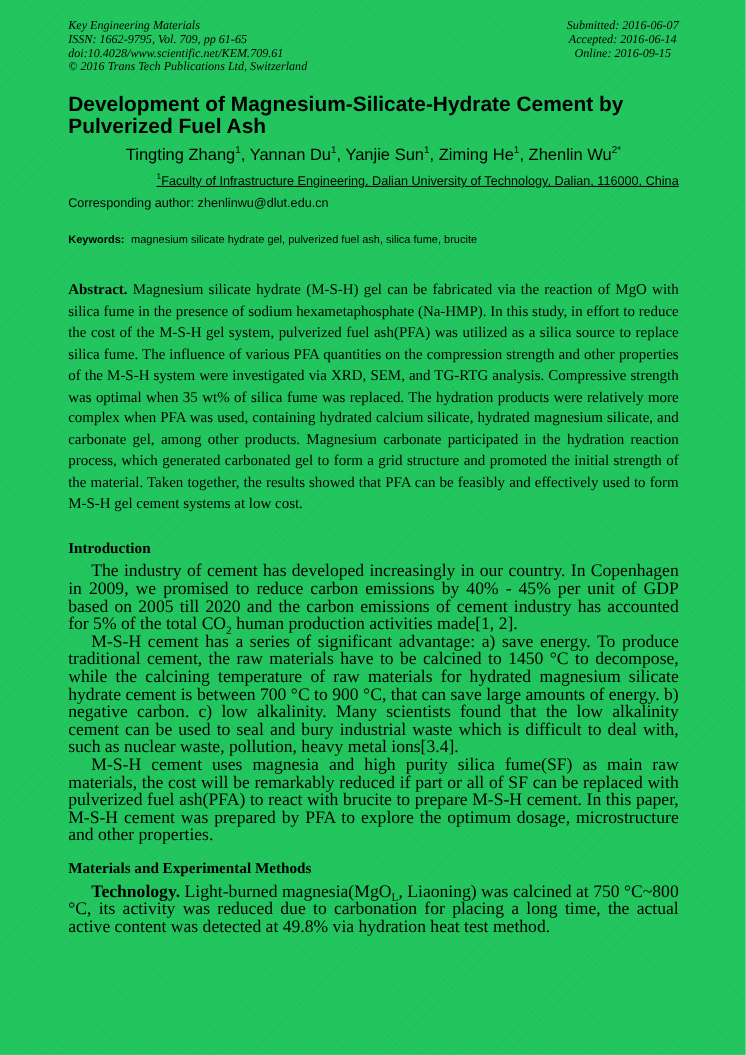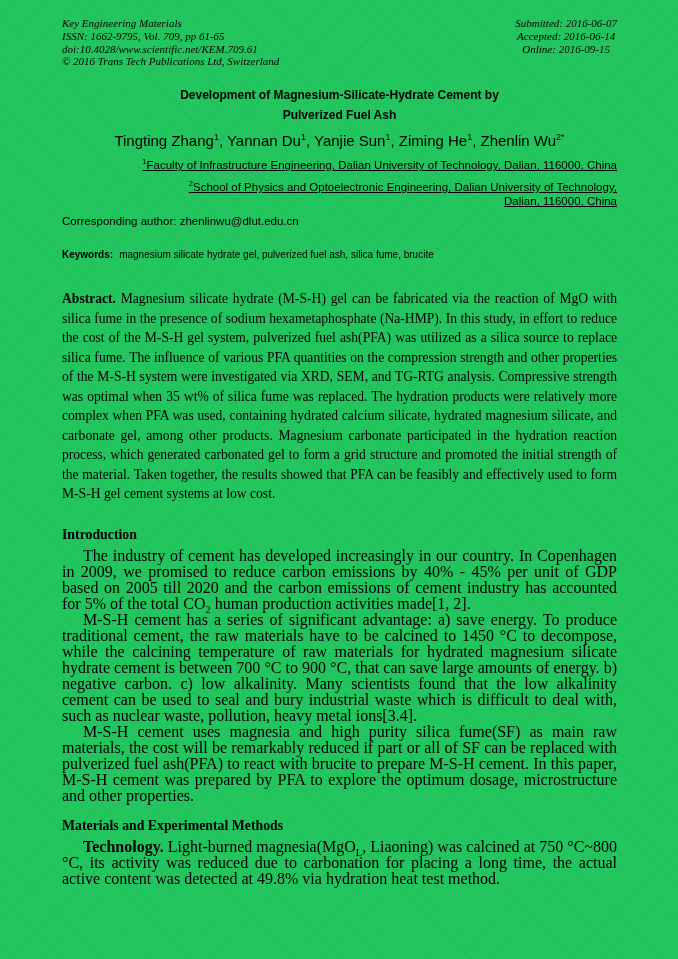--- a/index.html
+++ b/index.html
@@ -32,24 +32,23 @@
     justify-content: space-between;
     font-family: "Liberation Serif", serif;
     font-style: italic;
     font-size: 11px;
     line-height: 12.8px;
   }
   .journal-right { text-align: center; }
 
   .paper-title {
     margin-top: 18px;
-    text-align: center;
     font-family: "Liberation Sans", sans-serif;
     font-weight: 700;
-    font-size: 12px;
+    font-size: 19px;
     line-height: 19.5px;
   }
 
   .authors-line {
     margin-top: 6px;
     text-align: center;
     font-family: "Liberation Sans", sans-serif;
     font-size: 15px;
     line-height: 19px;
   }
@@ -124,21 +123,20 @@
         <div>Accepted: 2016-06-14</div>
         <div>Online: 2016-09-15</div>
       </div>
     </div>
 
     <div class="paper-title"><span>Development of Magnesium-Silicate-Hydrate Cement by</span><br><span>Pulverized Fuel Ash</span></div>
 
     <div class="authors-line"><span>Tingting Zhang</span><sup>1</sup><span>, Yannan Du</span><sup>1</sup><span>, Yanjie Sun</span><sup>1</sup><span>, Ziming He</span><sup>1</sup><span>, Zhenlin Wu</span><sup>2*</sup></div>
 
     <div class="affiliation"><sup>1</sup><span>Faculty of Infrastructure Engineering, Dalian University of Technology, Dalian, 116000, China</span></div>
-    <div class="affiliation"><sup>2</sup><span>School of Physics and Optoelectronic Engineering, Dalian University of Technology,</span><br><span>Dalian, 116000, China</span></div>
 
     <div class="corresponding">Corresponding author: zhenlinwu@dlut.edu.cn</div>
 
     <div class="keywords"><span style="font-weight: 700;">Keywords:</span><span>magnesium silicate hydrate gel, pulverized fuel ash, silica fume, brucite</span></div>
 
     <div class="abstract"><span style="font-weight: 700;">Abstract. </span><span>Magnesium silicate hydrate (M-S-H) gel can be fabricated via the reaction of MgO with silica fume in the presence of sodium hexametaphosphate (Na-HMP). In this study, in effort to reduce the cost of the M-S-H gel system, pulverized fuel ash(PFA) was utilized as a silica source to replace silica fume. The influence of various PFA quantities on the compression strength and other properties of the M-S-H system were investigated via XRD, SEM, and TG-RTG analysis. Compressive strength was optimal when 35 wt% of silica fume was replaced. The hydration products were relatively more complex when PFA was used, containing hydrated calcium silicate, hydrated magnesium silicate, and carbonate gel, among other products. Magnesium carbonate participated in the hydration reaction process, which generated carbonated gel to form a grid structure and promoted the initial strength of the material. Taken together, the results showed that PFA can be feasibly and effectively used to form M-S-H gel cement systems at low cost.</span></div>
 
     <div class="section-heading">Introduction</div>
     <div class="body-para"><span>The industry of cement has developed increasingly in our country. In Copenhagen in 2009, we promised to reduce carbon emissions by 40% - 45% per unit of GDP based on 2005 till 2020 and the carbon emissions of cement industry has accounted for 5% of the total CO</span><sub>2</sub><span> human production activities made[1, 2].</span></div>
     <div class="body-para"><span>M-S-H cement has a series of significant advantage: a) save energy. To produce traditional cement, the raw materials have to be calcined to 1450 °C to decompose, while the calcining temperature of raw materials for hydrated magnesium silicate hydrate cement is between 700 °C to 900 °C, that can save large amounts of energy. b) negative carbon. c) low alkalinity. Many scientists found that the low alkalinity cement can be used to seal and bury industrial waste which is difficult to deal with, such as nuclear waste, pollution, heavy metal ions[3.4].</span></div>

